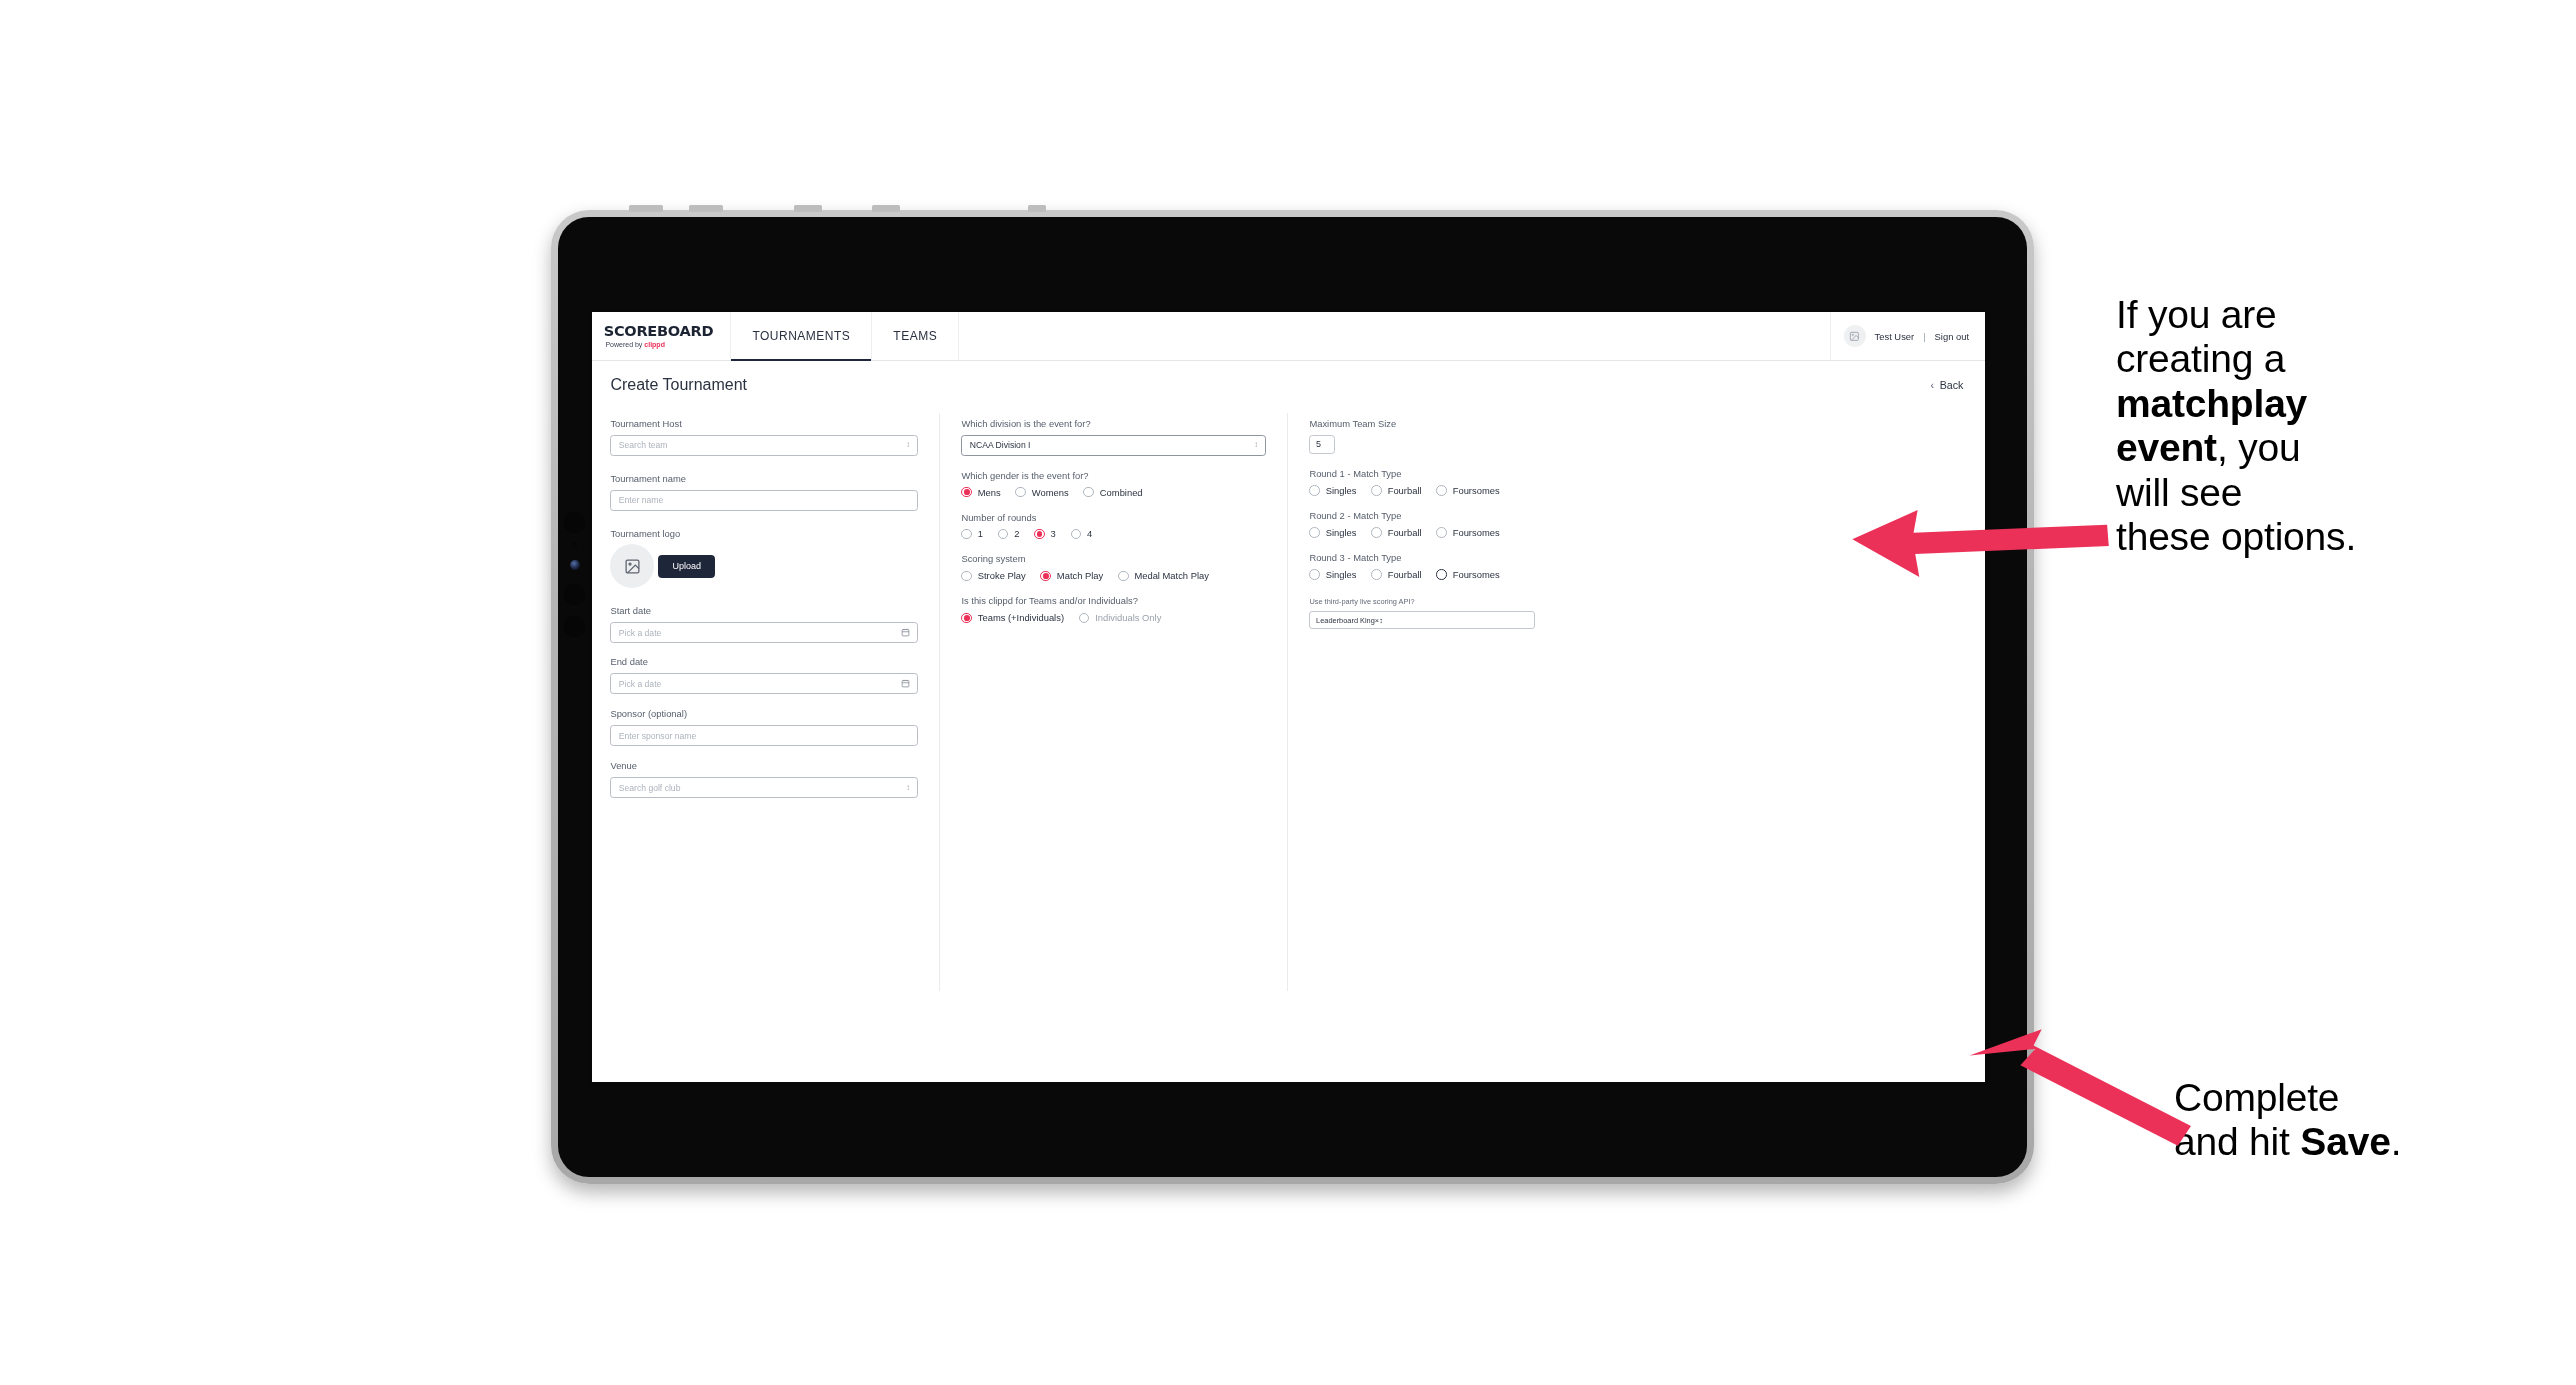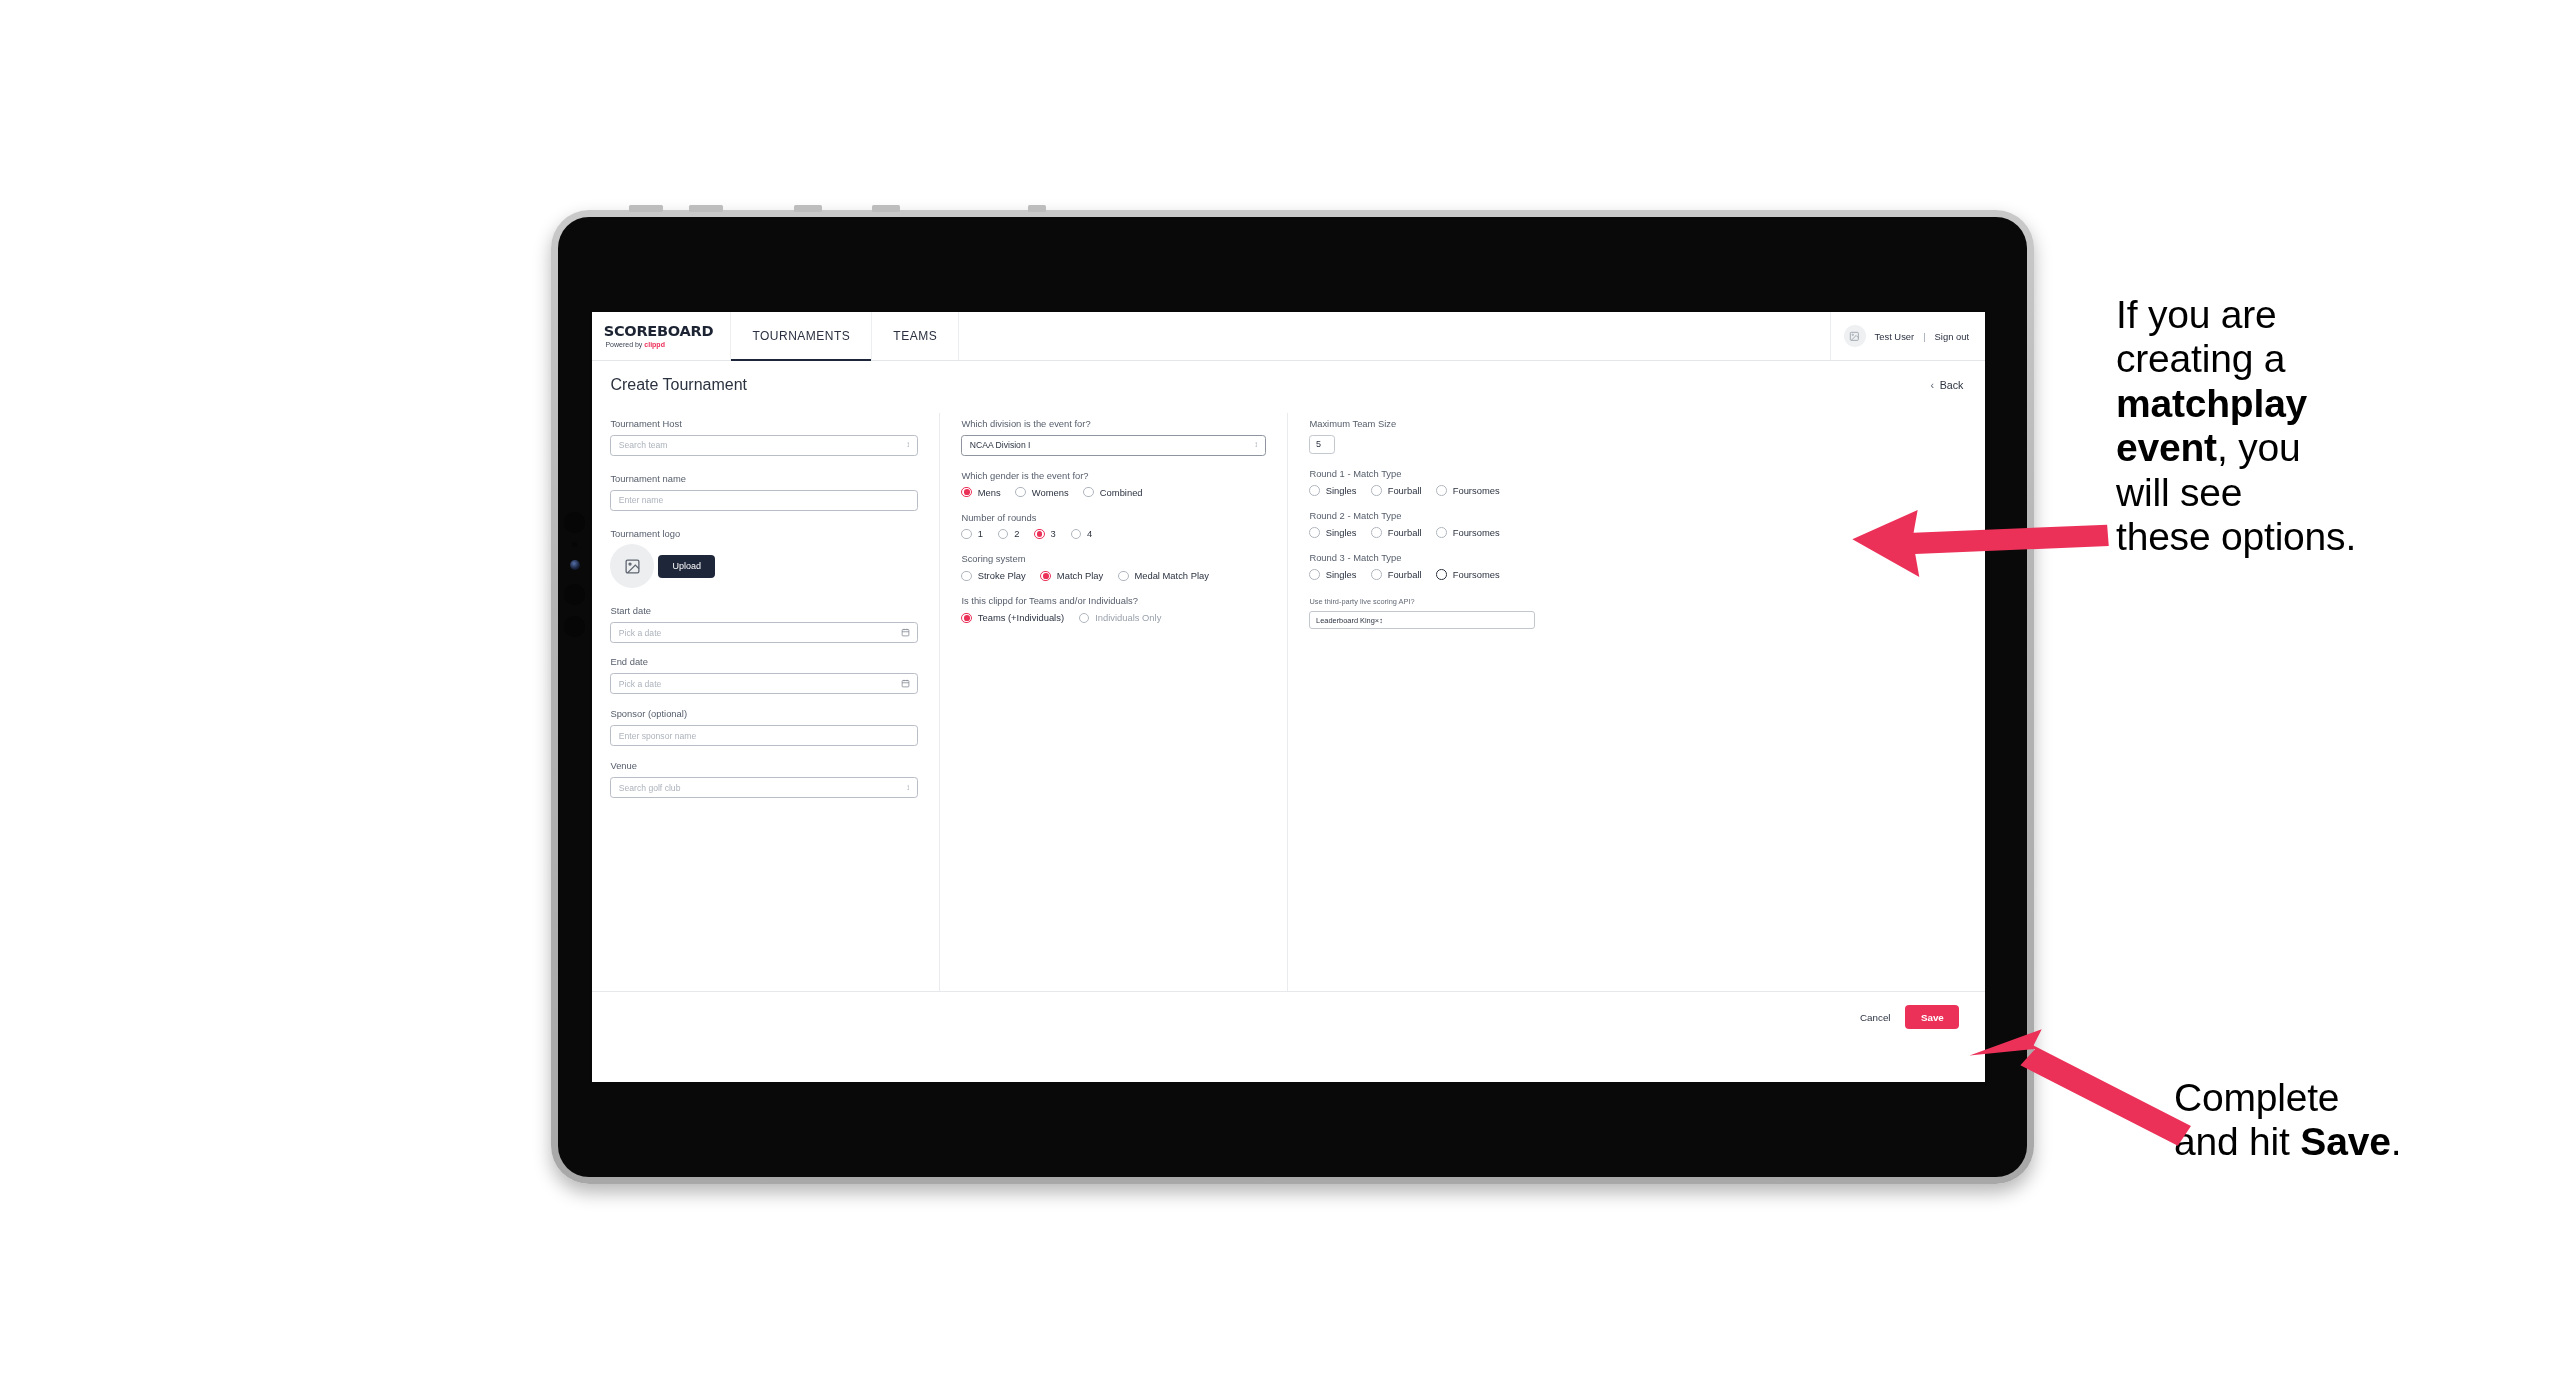--- a/index.html
+++ b/index.html
@@ -372,24 +372,20 @@
 
           <div class="small-label gap-l">Use third-party live scoring API?</div>
           <div class="api-inp">
             <span>Leaderboard King</span>
             <span class="clear">×</span>
             <span class="spin2">↕</span>
           </div>
         </div>
       </div>
 
-      <div id="form-footer">
-        <div id="cancel-btn">Cancel</div>
-        <div id="save-btn">Save</div>
-      </div>
 
     </div>
   </div>
 </div>
 
 <div class="anno" id="anno-top">
   <span>If you are</span><br>
   <span>creating a</span><br>
   <b>matchplay</b><br>
   <b>event</b><span>, you</span><br>

